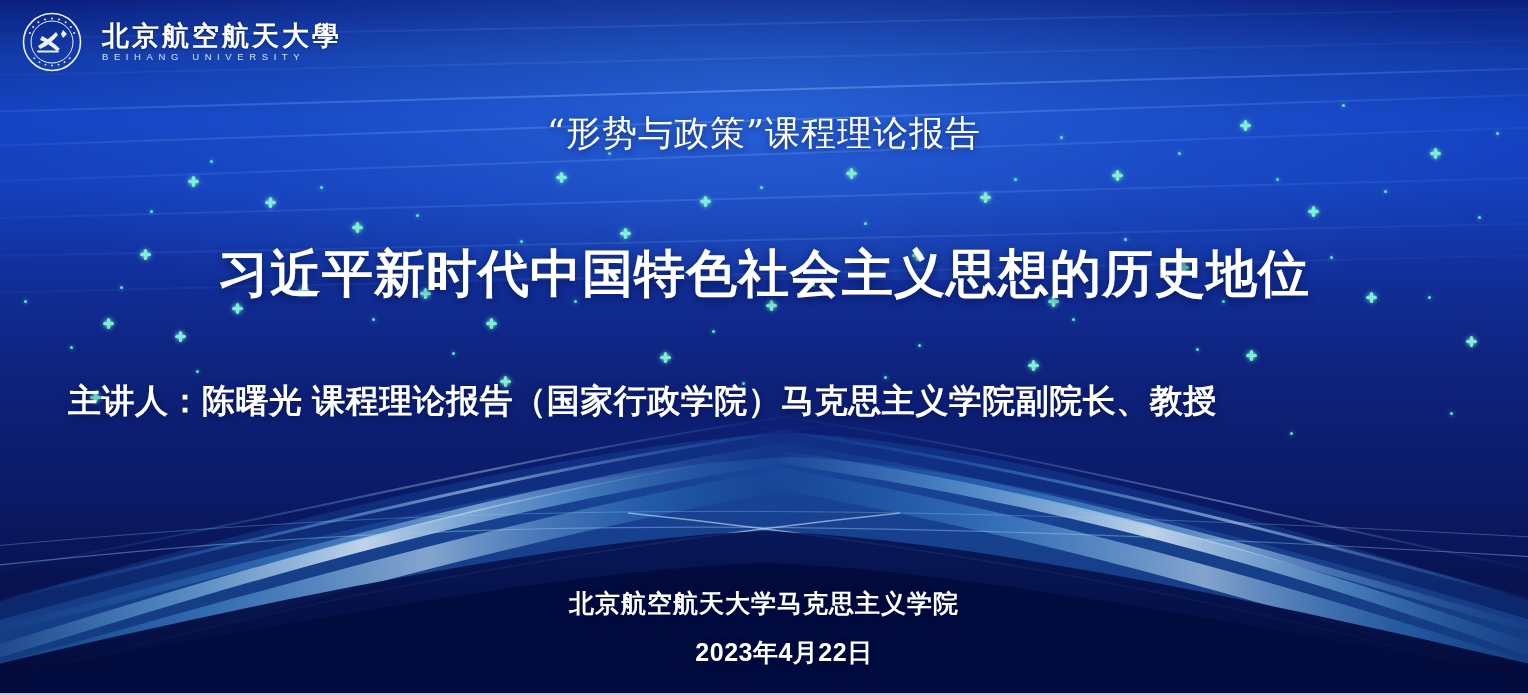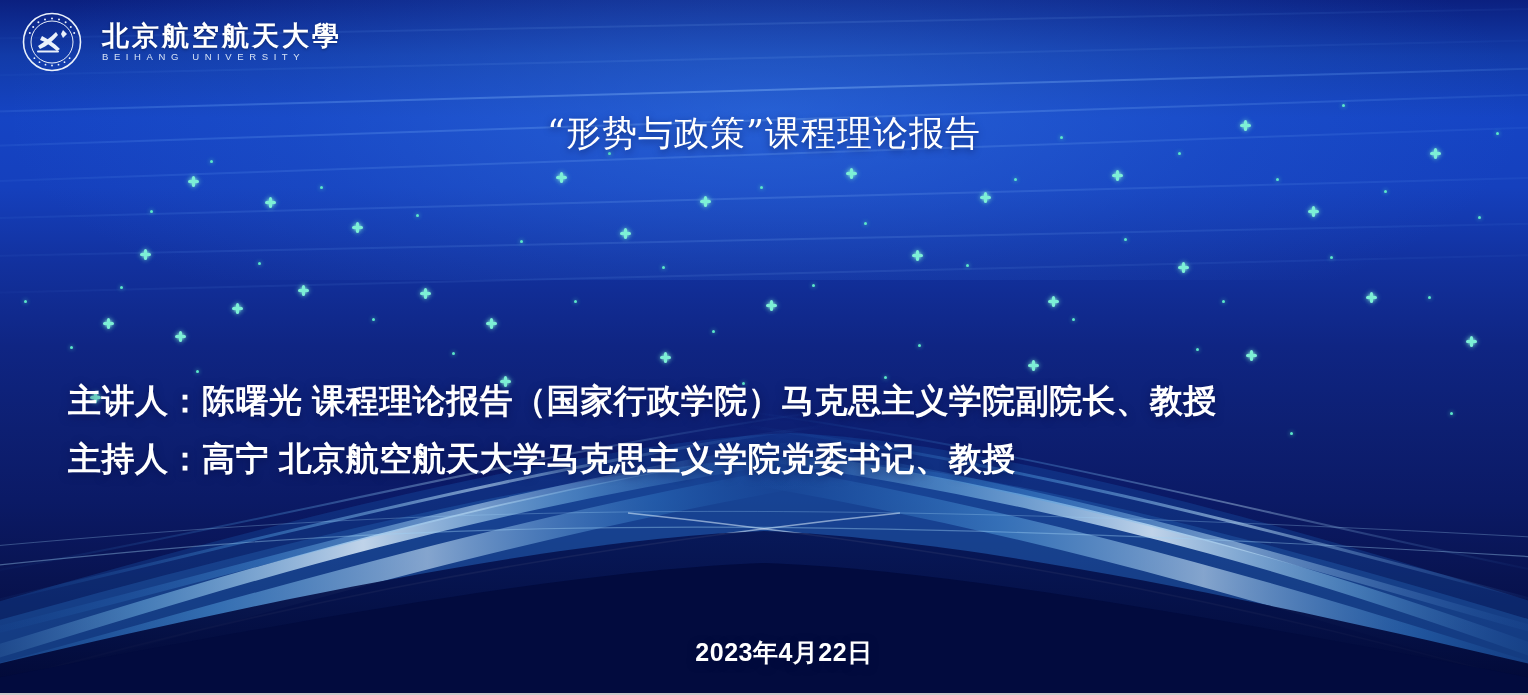--- a/index.html
+++ b/index.html
@@ -382,24 +382,25 @@
     </span>
     <span class="logo-words">
       <span class="logo-cn">北京航空航天大學</span>
       <span class="logo-en">BEIHANG UNIVERSITY</span>
     </span>
   </div>
 
   <div class="content">
     <div class="kicker">“形势与政策”课程理论报告</div>
 
+    <h1 class="headline">习近平新时代中国特色社会主义思想的历史地位</h1>
 
     <div class="people">
       <div class="person-line">主讲人：陈曙光 课程理论报告（国家行政学院）马克思主义学院副院长、教授</div>
-      <div class="person-line">主持人：高宁  北京航空航天大学马克思主义学院党委书记、教授</div>
     </div>
 
     <div class="footer">
+      <div class="footer-org">北京航空航天大学马克思主义学院</div>
       <div class="footer-date">2023年4月22日</div>
     </div>
   </div>
 
 </div>
 
 </body></html>

